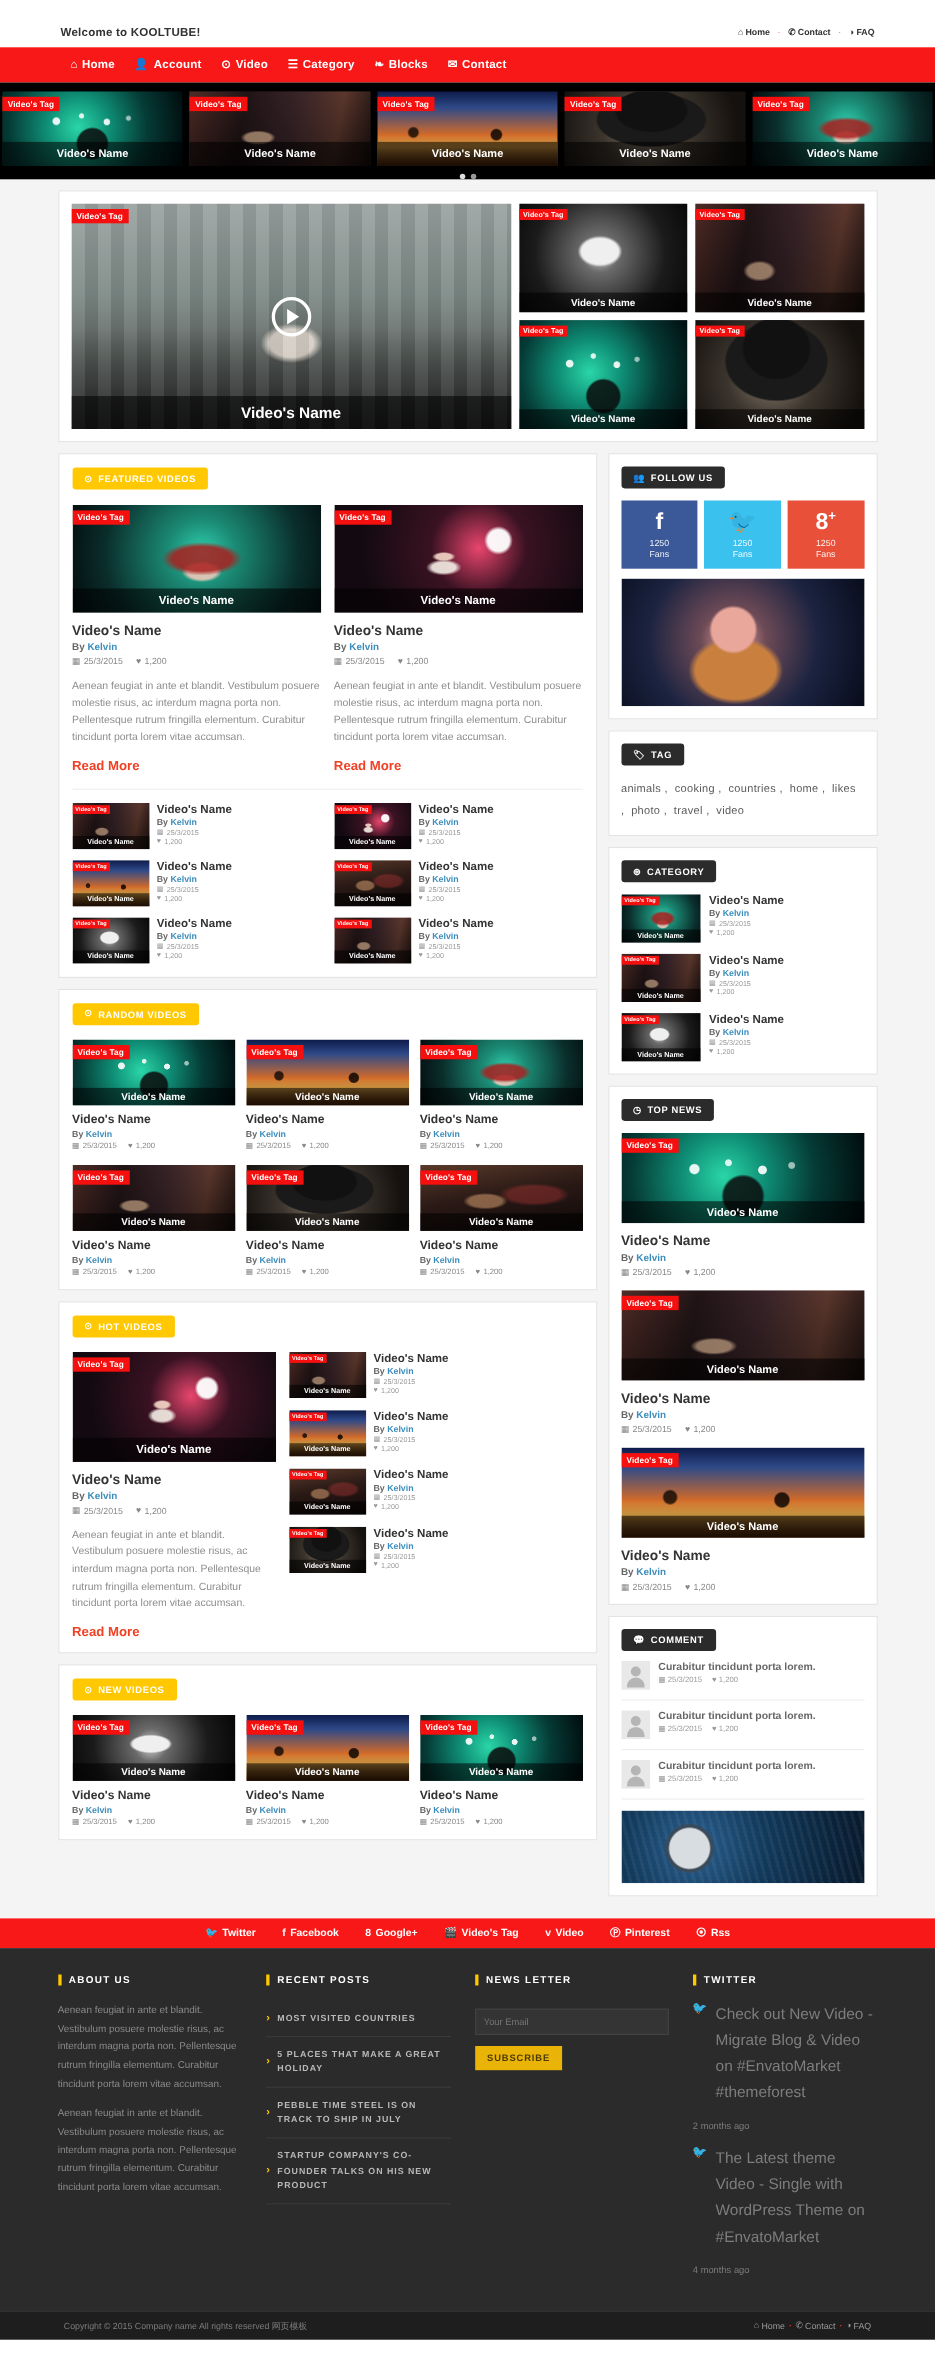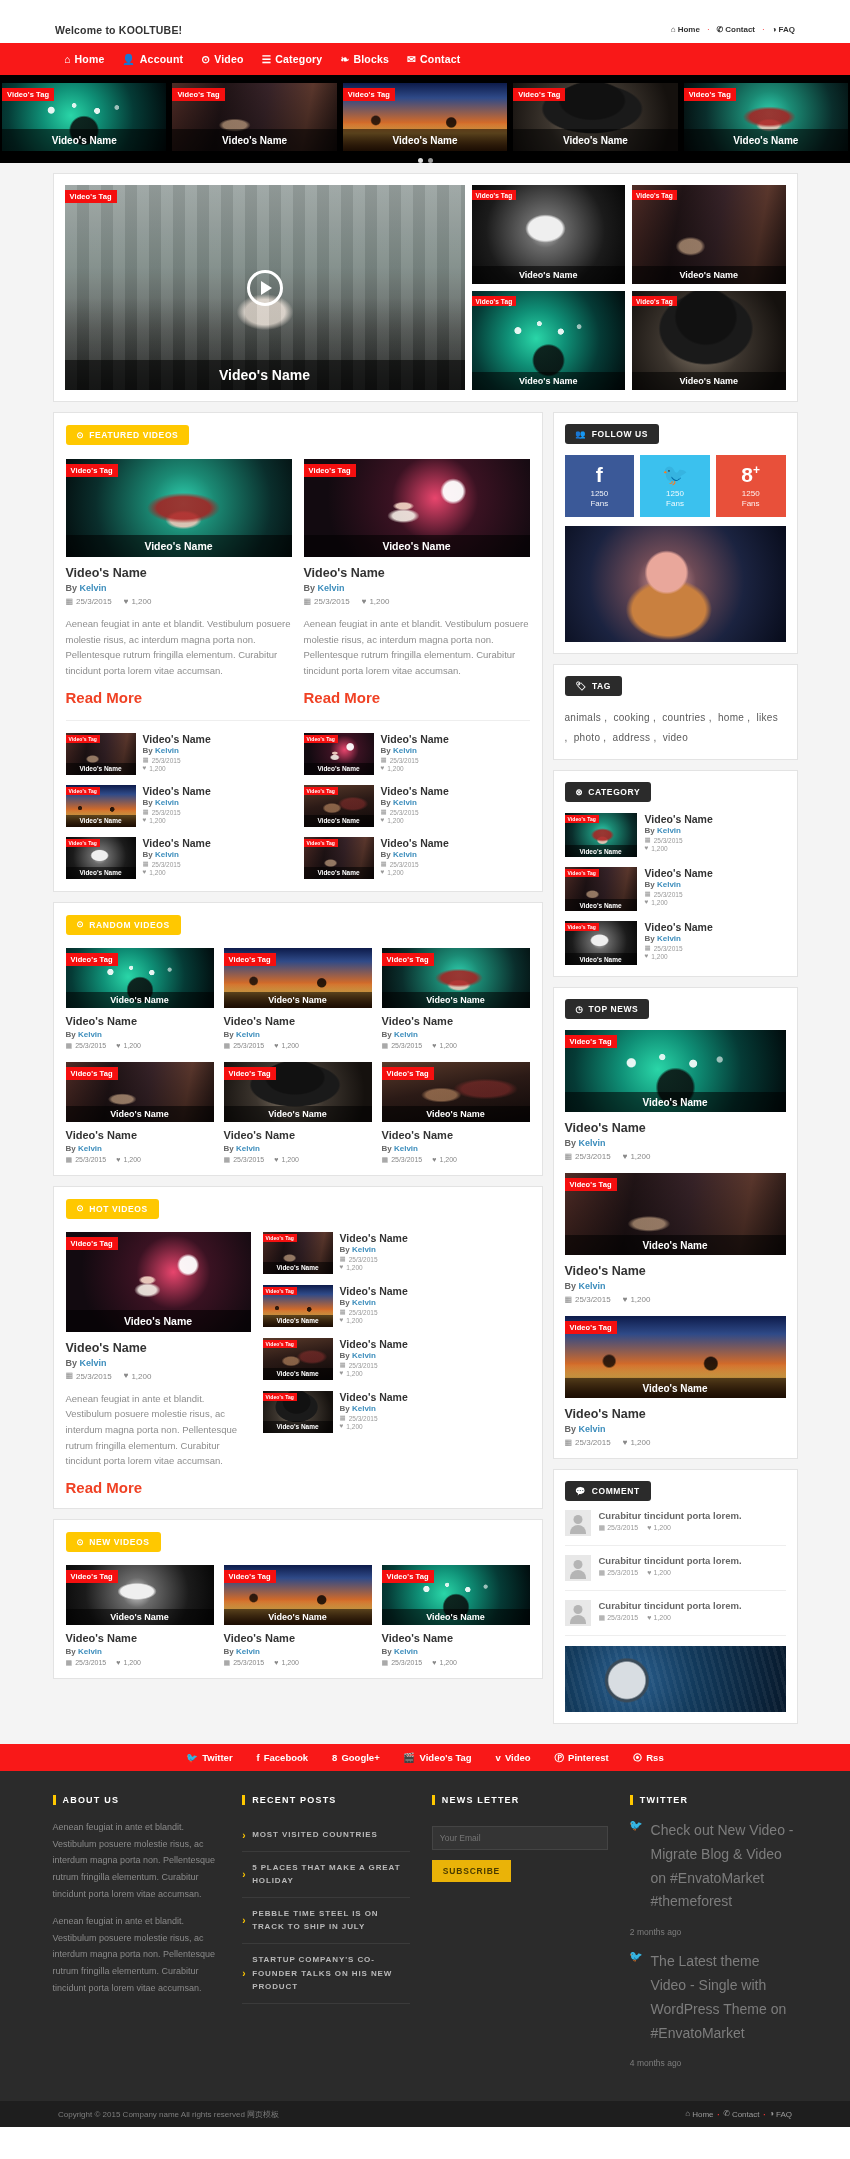--- a/index.html
+++ b/index.html
@@ -84,21 +84,21 @@
   .row2 { display:flex; gap:12px; margin-top:14px; }
   .fcard { flex:1; }
   .fthumb { position:relative; width:100%; height:98px; overflow:hidden; }
   .fthumb .vname-ov { height:22px; font-size:10.5px; }
   .vtitle { font-size:12.5px; font-weight:bold; color:#333; margin-top:9px; }
   .vby { font-size:9px; font-weight:bold; color:#666; margin-top:3px; }
   .vby b { color:#3c8dbc; font-weight:bold; }
   .vmeta { display:flex; gap:12px; align-items:center; margin-top:4px; font-size:8px; color:#888; }
   .vmeta span { display:flex; align-items:center; gap:3px; }
   .vdesc { font-size:9.5px; line-height:1.65; color:#8d8d8d; margin-top:10px; }
-  .readmore { display:inline-block; margin-top:10px; color:#f04124; font-size:15px; font-weight:bold; text-decoration:none;}
+  .readmore { display:inline-block; margin-top:10px; color:#f04124; font-size:12px; font-weight:bold; text-decoration:none;}
 
   hr.sp { border:0; border-top:1px solid #eee; margin:14px 0 0; }
 
   
   .listgrid { display:flex; gap:12px; margin-top:12px; }
   .listcol { flex:1; display:flex; flex-direction:column; gap:10px; }
   .litem { display:flex; gap:7px; }
   .lthumb { position:relative; width:70px; height:42px; flex:none; overflow:hidden; }
   .lthumb .vtag { font-size:5px; padding:1px 3px; top:2px; }
   .lthumb .vname-ov { height:12px; font-size:6.5px; }
@@ -744,21 +744,21 @@
             <div class="sad">
                 <div class="ph ph-sack"></div>
               </div>
           </div>
 
           <div class="swidget">
             <div class="badge dark">
               <span class="ico">🏷</span>
               <span>Tag</span>
             </div>
-            <div class="tags" id="tagcloud"><a href="#">animals</a> ,&nbsp; <a href="#">cooking</a> ,&nbsp; <a href="#">countries</a> ,&nbsp; <a href="#">home</a> ,&nbsp; <a href="#">likes</a> ,&nbsp; <a href="#">photo</a> ,&nbsp; <a href="#">address</a> ,&nbsp; <a href="#">video</a></div>
+            <div class="tags" id="tagcloud"><a href="#">animals</a> ,&nbsp; <a href="#">cooking</a> ,&nbsp; <a href="#">countries</a> ,&nbsp; <a href="#">home</a> ,&nbsp; <a href="#">likes</a> ,&nbsp; <a href="#">photo</a> ,&nbsp; <a href="#">travel</a> ,&nbsp; <a href="#">video</a></div>
           </div>
 
           <div class="swidget">
             <div class="badge dark">
               <span class="ico">⊛</span>
               <span>Category</span>
             </div>
             <div class="sidelist" id="catlist">
                 <div class="sideitem">
                   <div class="lthumb">

